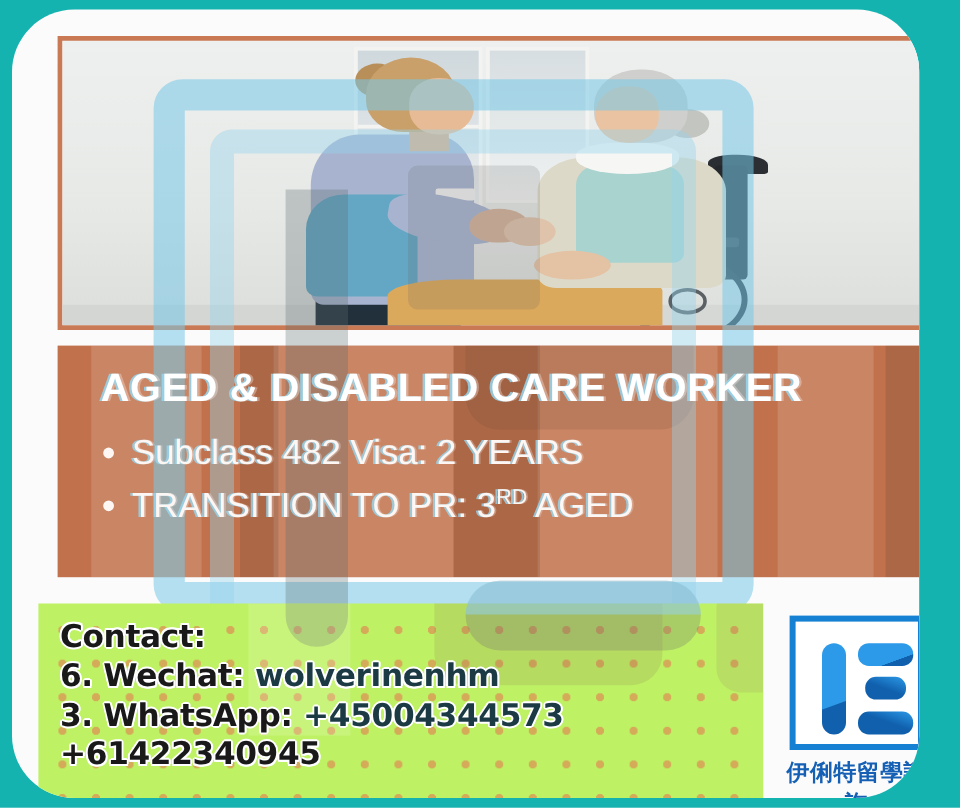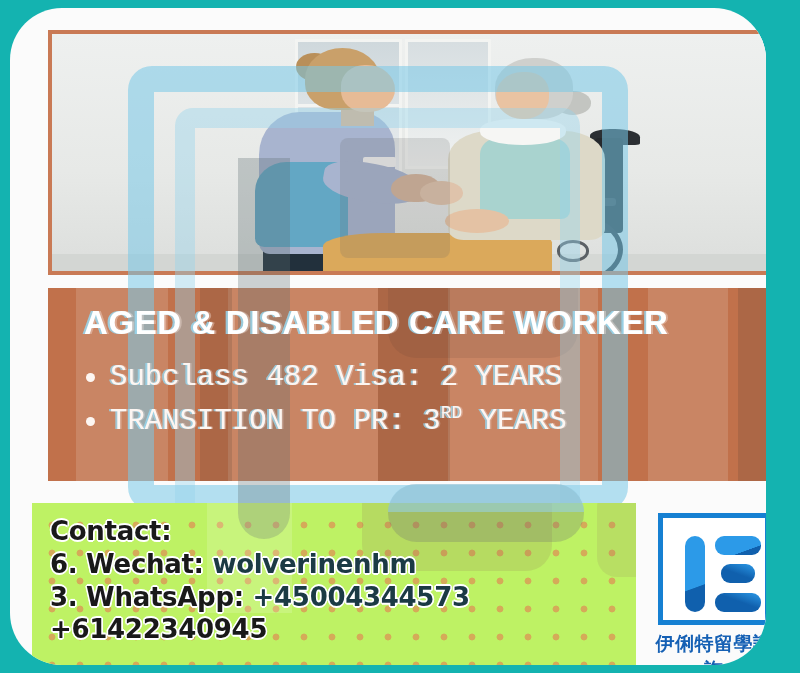--- a/index.html
+++ b/index.html
@@ -115,21 +115,21 @@
   .band-dark.d2{left:330px;width:72px;}
   .band-dark.d3{left:690px;width:30px;}
   .band-blob{position:absolute;left:340px;top:-40px;width:190px;height:110px;background:rgba(80,60,50,.12);border-radius:28px;}
 
   .band-inner{position:relative;z-index:3;padding:16px 0 0 36px;}
   h1.title{
     margin:0;font-size:33px;font-weight:bold;letter-spacing:.6px;
     color:#ffffff;
     text-shadow:-2.2px 0 rgba(150,215,240,.85), 2px 0 rgba(255,240,235,.35);
   }
-  ul.bullets{margin:14px 0 0 0;padding:0 0 0 26px;list-style:none;font-family:Liberation Mono, monospace;}
+  ul.bullets{margin:14px 0 0 0;padding:0 0 0 26px;list-style:none;}
   ul.bullets li{
     position:relative;font-size:29px;color:#fdf6f2;line-height:1.52;
     text-shadow:-2px 0 rgba(150,215,240,.8), 1.5px 0 rgba(255,240,235,.3);
   }
   ul.bullets li:before{
     content:"";position:absolute;left:-24px;top:17px;width:9px;height:9px;
     background:#fdf6f2;border-radius:50%;
   }
   sup.sup{font-size:.62em;vertical-align:super;}
 
@@ -230,21 +230,21 @@
       <div class="band-stripe s4"></div>
       <div class="band-dark d1"></div>
       <div class="band-dark d2"></div>
       <div class="band-dark d3"></div>
       <div class="band-blob"></div>
 
       <div class="band-inner">
         <h1 class="title">AGED &amp; DISABLED CARE WORKER</h1>
         <ul class="bullets">
           <li>Subclass 482 Visa: 2 YEARS</li>
-          <li><span>TRANSITION TO PR: 3</span><sup class="sup">RD</sup><span> YEARS</span></li>
+          <li><span>TRANSITION TO PR: 3</span><sup class="sup">RD</sup><span> AGED</span></li>
         </ul>
       </div>
     </div>
 
     <div class="deco-sq"></div>
     <div class="deco-outline"></div>
     <div class="deco-outline2"></div>
     <div class="deco-bar"></div>
 
     <div class="contact">

